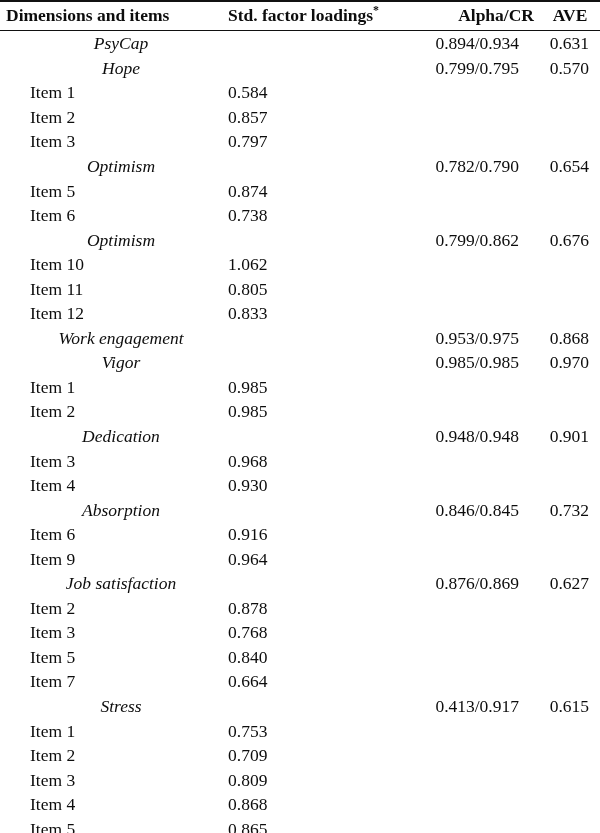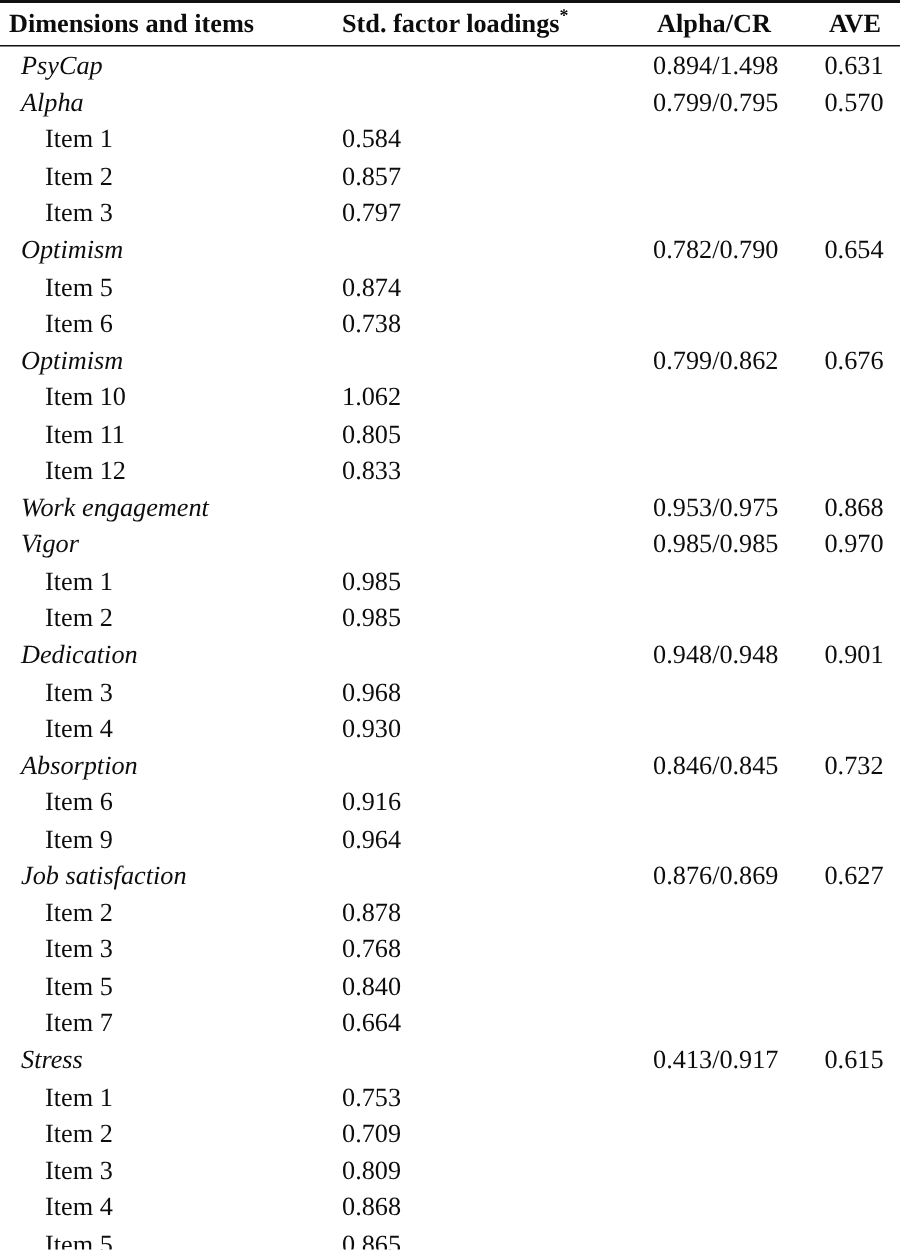--- a/index.html
+++ b/index.html
@@ -40,21 +40,21 @@
 
   
   th {
     font-weight: bold;
     padding: 4px 0 5px 0;
     line-height: 1.1;
     white-space: nowrap;
   }
   th.c-dim      { text-align: left;   padding-left: 6px; width: 222px; }
   th.c-load     { text-align: left; width: 190px; }
-  th.c-alpha    { text-align: center; width: 116px; margin-top: 15px; }
+  th.c-alpha    { text-align: right; width: 116px; margin-top: 15px; }
   th.c-ave      { text-align: center; width: 72px;  }
 
   th .sup {
     font-size: 0.68em;
     vertical-align: super;
     line-height: 0;
   }
 
   
   td {
@@ -66,20 +66,21 @@
   }
   td.c-dim   { text-align: left; }
   td.c-load  { text-align: left;  padding-right: 86px; }
   td.c-alpha { text-align: right;  padding-right: 15px; }
   td.c-ave   { text-align: right;  padding-right: 17px; }
 
   
   tr.row-dimension td.c-dim {
     font-style: italic;
     padding-left: 14px;
+    text-align: center;
   }
   
   tr.row-item td.c-dim {
     font-style: normal;
     padding-left: 30px;
     margin-left: 36px;
   }
 </style>
 </head>
 <body>
@@ -91,25 +92,25 @@
         <th class="c-dim"><span>Dimensions and items</span></th>
         <th class="c-load"><span>Std. factor loadings</span><span class="sup">*</span></th>
         <th class="c-alpha"><span>Alpha/CR</span></th>
         <th class="c-ave"><span>AVE</span></th>
       </tr>
     </thead>
     <tbody id="table-body">
         <tr class="row-dimension">
           <td class="c-dim">PsyCap</td>
           <td class="c-load"></td>
-          <td class="c-alpha">0.894/1.498</td>
+          <td class="c-alpha">0.894/0.934</td>
           <td class="c-ave">0.631</td>
         </tr>
         <tr class="row-dimension">
-          <td class="c-dim">Alpha</td>
+          <td class="c-dim">Hope</td>
           <td class="c-load"></td>
           <td class="c-alpha">0.799/0.795</td>
           <td class="c-ave">0.570</td>
         </tr>
         <tr class="row-item">
           <td class="c-dim">Item 1</td>
           <td class="c-load">0.584</td>
           <td class="c-alpha"></td>
           <td class="c-ave"></td>
         </tr>

